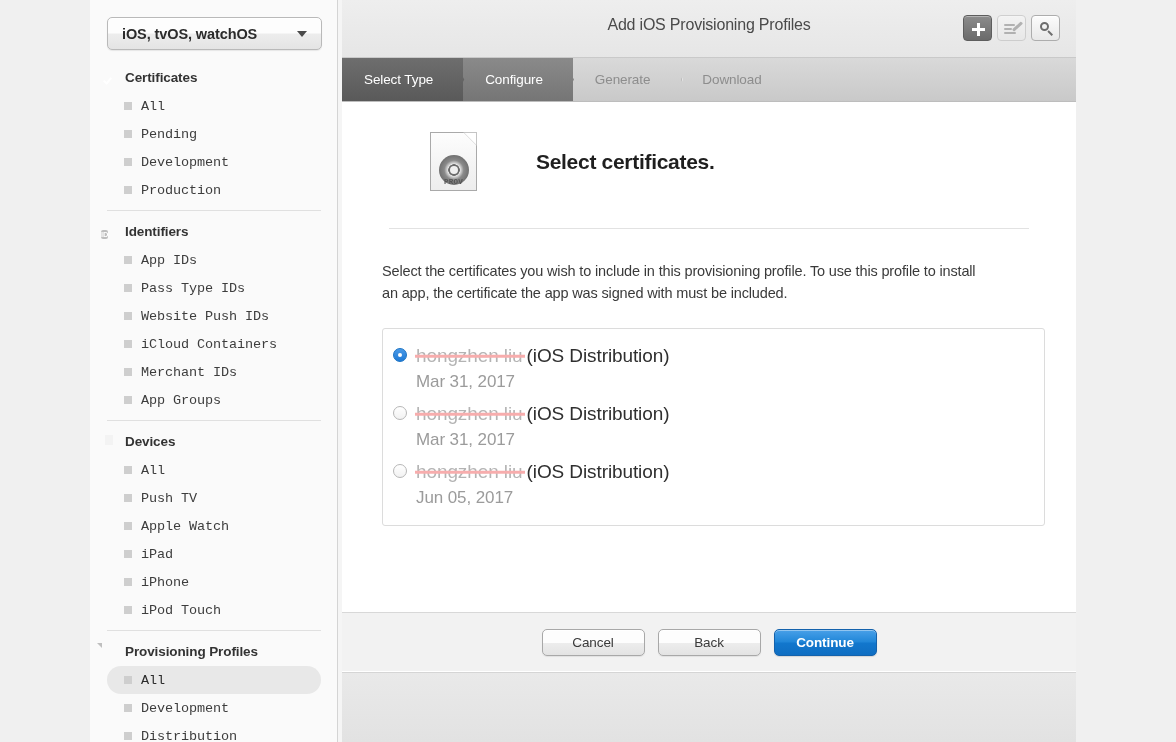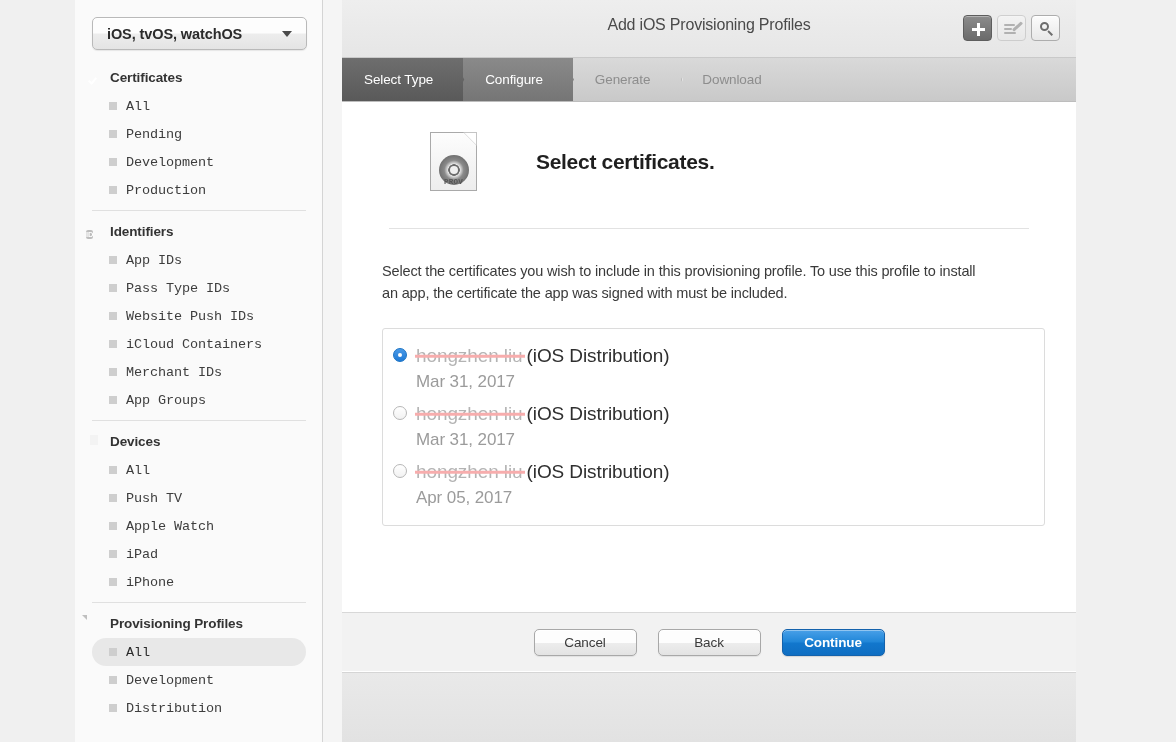--- a/index.html
+++ b/index.html
@@ -12,21 +12,21 @@
   #root { position: relative; width: 1176px; height: 742px; background: #f5f5f5; }
 
   
   .page-gutter-left {
     position: absolute; left: 0; top: 0; width: 92px; height: 742px;
     background: #f0f0f0; border-right: 1px solid #dcdcdc;
   }
 
   
   .sidebar {
-    position: absolute; left: 75px; top: 0; width: 248px; height: 742px;
+    position: absolute; left: 90px; top: 0; width: 248px; height: 742px;
     background: #fafafa; border-right: 1px solid #d4d4d4;
     overflow: hidden;
   }
   .platform-select {
     position: absolute; left: 17px; top: 17px; width: 215px; height: 33px;
     border: 1px solid #b9b9b9; border-radius: 5px;
     background: linear-gradient(to bottom, #fdfdfd 0%, #fdfdfd 48%, #ededed 52%, #e4e4e4 100%);
     box-shadow: 0 1px 1px rgba(0,0,0,.08), inset 0 1px 0 #fff;
     display: flex; align-items: center; cursor: default;
   }
@@ -282,21 +282,21 @@
   .redacted::after {
     content: ""; position: absolute; left: -1px; right: -2px; top: 50%;
     height: 2.5px; background: #ec2b2b; transform: translateY(-50%);
   }
   .cert-date { font-size: 17px; color: #9b9b9b; margin-top: 5px; letter-spacing: -.1px; }
 
   
   .footer {
     position: absolute; left: 0; top: 612px; width: 734px; height: 59px;
     background: #f2f2f2; border-top: 1px solid #d8d8d8;
-    display: flex; align-items: center; justify-content: center; gap: 21px;
+    display: flex; align-items: center; justify-content: center; gap: 13px;
   }
   .btn {
     height: 27px; min-width: 103px; padding: 0 16px; border-radius: 5px;
     font-size: 13.5px; color: #3a3a3a; border: 1px solid #a8a8a8;
     background: linear-gradient(to bottom, #fdfdfd 0%, #fdfdfd 50%, #ededed 52%, #e3e3e3 100%);
     box-shadow: 0 1px 1px rgba(0,0,0,.07), inset 0 1px 0 #fff;
     display: flex; align-items: center; justify-content: center;
     cursor: default; letter-spacing: -.1px;
   }
   .btn.primary {
@@ -401,20 +401,24 @@
             <span class="nav-label">Apple Watch</span>
           </div>
           <div class="nav-item">
             <span class="bullet"></span>
             <span class="nav-label">iPad</span>
           </div>
           <div class="nav-item">
             <span class="bullet"></span>
             <span class="nav-label">iPhone</span>
           </div>
+          <div class="nav-item">
+            <span class="bullet"></span>
+            <span class="nav-label">iPod Touch</span>
+          </div>
         </div>
         <div class="nav-divider"></div>
         <div class="nav-section">
           <div class="sec-head">
             <span class="sec-icon"><span class="ico-doc"></span></span>
             <span class="sec-title">Provisioning Profiles</span>
           </div>
           <div class="nav-item selected">
             <span class="bullet"></span>
             <span class="nav-label">All</span>
@@ -503,21 +507,21 @@
             <span class="radio"></span>
             <div class="cert-info">
               <div class="cert-name-line"><span class="redacted">hongzhen liu</span><span style="margin-left: 4px;">(iOS Distribution)</span></div>
               <div class="cert-date">Mar 31, 2017</div>
             </div>
           </div>
           <div class="cert-row">
             <span class="radio"></span>
             <div class="cert-info">
               <div class="cert-name-line"><span class="redacted">hongzhen liu</span><span style="margin-left: 4px;">(iOS Distribution)</span></div>
-              <div class="cert-date">Apr 05, 2017</div>
+              <div class="cert-date">Jun 05, 2017</div>
             </div>
           </div>
         </div>
     </div>
 
     <div class="footer">
       <div class="btn">Cancel</div>
       <div class="btn">Back</div>
       <div class="btn primary">Continue</div>
     </div>

